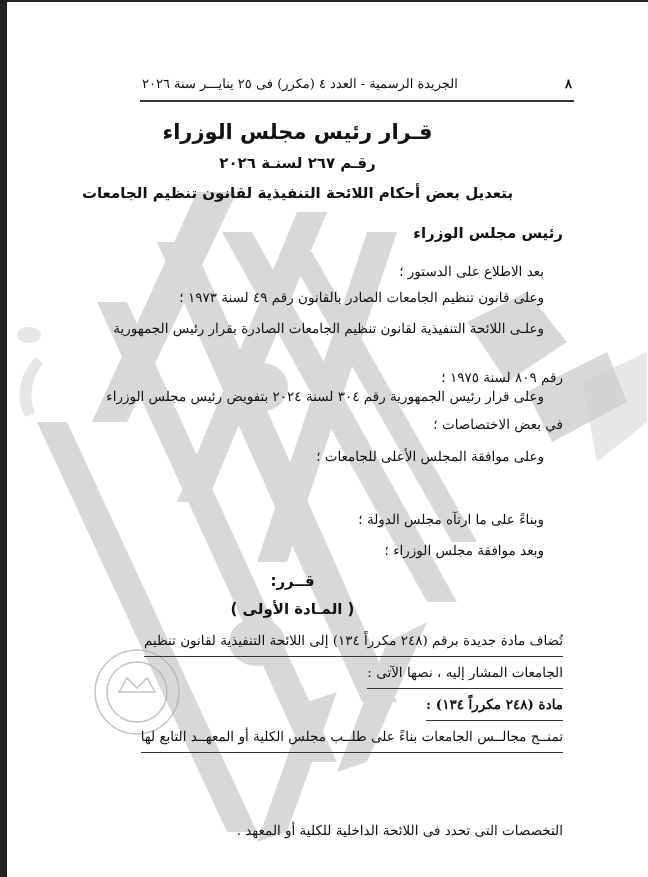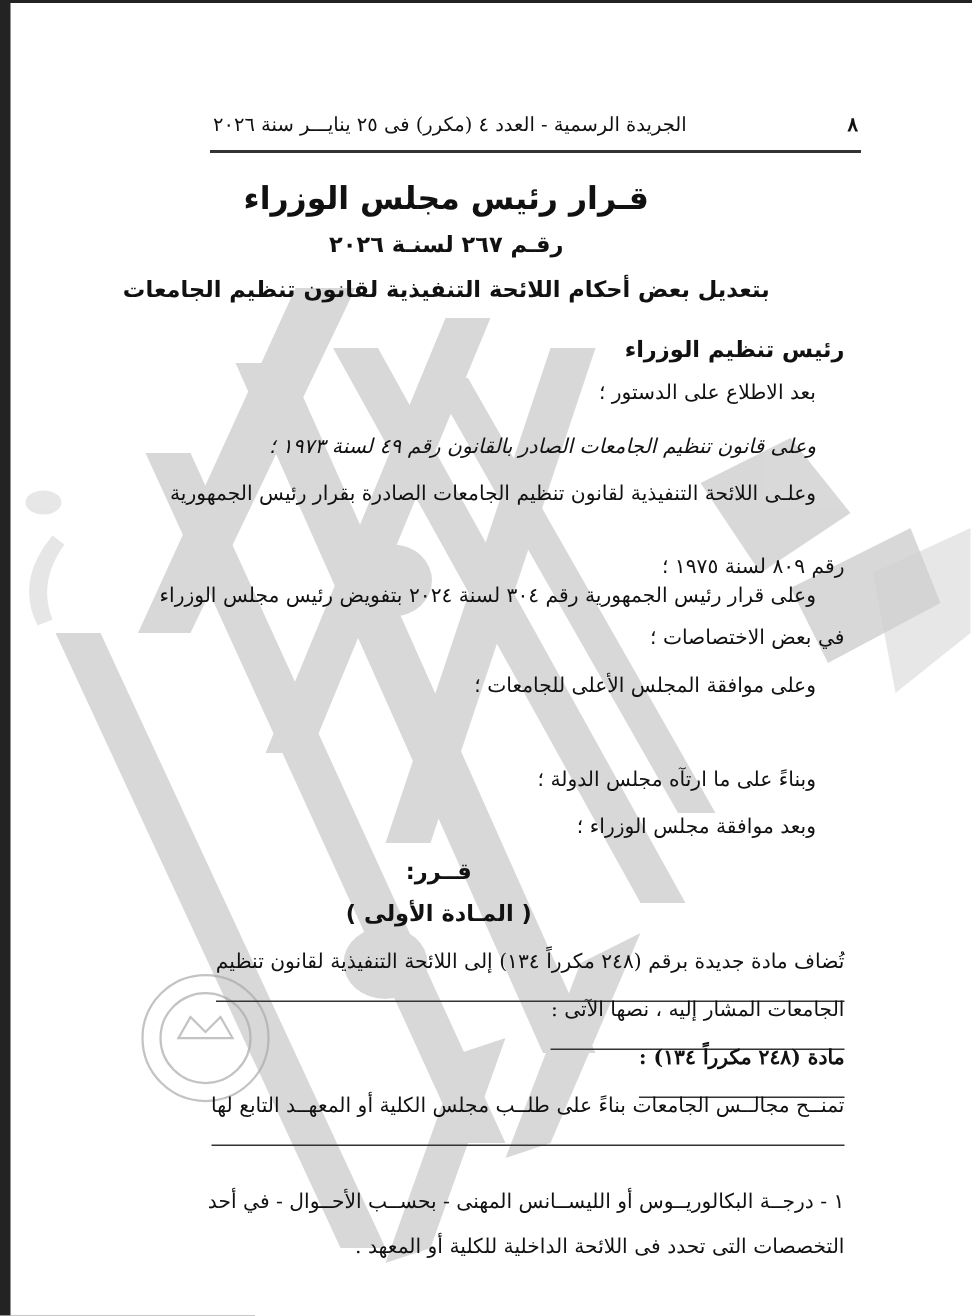--- a/index.html
+++ b/index.html
@@ -43,21 +43,21 @@
   }
   .line.ind2 { right: 104px; }
   .decreed {
     position: absolute; left: 0; right: 0; top: 570px; text-align: center;
     font-size: 15px; font-weight: bold; transform: translateX(-35px);
   }
   .article {
     position: absolute; left: 0; right: 0; top: 598px; text-align: center;
     font-size: 15px; font-weight: bold; transform: translateX(-35px);
   }
-  .u { border-bottom: 1.5px solid #333; padding-bottom: 18px; }
+  .u { border-bottom: 1.5px solid #333; padding-bottom: 8px; }
 </style>
 </head>
 <body>
 
 <div class="page">
 
   <svg class="wm" width="641" height="875" viewBox="0 0 641 875">
     <g fill="#b9b9b9" opacity="0.55">
       <polygon points="30,420 60,420 250,830 220,830"></polygon>
       <polygon points="90,300 120,300 330,760 300,760"></polygon>
@@ -89,35 +89,34 @@
   <div class="content">
     <div class="header">
       <span style="font-weight:bold;">٨</span>
       <span>الجريدة الرسمية - العدد ٤ (مكرر) فى ٢٥ ينايـــر سنة ٢٠٢٦</span>
     </div>
     <div class="header-rule"></div>
 
     <div class="title">قـرار رئيس مجلس الوزراء</div>
     <div class="number">رقـم ٢٦٧ لسنـة ٢٠٢٦</div>
     <div class="subject">بتعديل بعض أحكام اللائحة التنفيذية لقانون تنظيم الجامعات</div>
-    <div class="issuer">رئيس تنظيم الوزراء</div>
+    <div class="issuer">رئيس مجلس الوزراء</div>
 
-    <div class="line ind2" style="top:251px;">بعد الاطلاع على الدستور ؛</div>
-    <div class="line ind2" style="top:287px;font-style:italic;">وعلى قانون تنظيم الجامعات الصادر بالقانون رقم ٤٩ لسنة ١٩٧٣ ؛</div>
+    <div class="line ind2" style="top:261px;">بعد الاطلاع على الدستور ؛</div>
+    <div class="line ind2" style="top:287px;">وعلى قانون تنظيم الجامعات الصادر بالقانون رقم ٤٩ لسنة ١٩٧٣ ؛</div>
     <div class="line ind2" style="top:318px;margin-left:21px;">وعلـى اللائحة التنفيذية لقانون تنظيم الجامعات الصادرة بقرار رئيس الجمهورية</div>
     <div class="line" style="top:339px;margin-top:28px;">رقم ٨٠٩ لسنة ١٩٧٥ ؛</div>
     <div class="line ind2" style="top:386px;margin-left:38px;">وعلى قرار رئيس الجمهورية رقم ٣٠٤ لسنة ٢٠٢٤ بتفويض رئيس مجلس الوزراء</div>
     <div class="line" style="top:414px;text-align:center;">في بعض الاختصاصات ؛</div>
     <div class="line ind2" style="top:446px;">وعلى موافقة المجلس الأعلى للجامعات ؛</div>
     <div class="line ind2" style="top:509px;">وبناءً على ما ارتآه مجلس الدولة ؛</div>
     <div class="line ind2" style="top:540px;text-align:center;">وبعد موافقة مجلس الوزراء ؛</div>
 
     <div class="decreed">قــرر:</div>
     <div class="article">( المـادة الأولى )</div>
 
     <div class="line" style="top:630px;"><span class="u">تُضاف مادة جديدة برقم (٢٤٨ مكرراً ١٣٤) إلى اللائحة التنفيذية لقانون تنظيم</span></div>
     <div class="line" style="top:662px;"><span class="u">الجامعات المشار إليه ، نصها الآتى :</span></div>
     <div class="line" style="top:694px;font-weight:bold;"><span class="u">مادة (٢٤٨ مكرراً ١٣٤) :</span></div>
     <div class="line" style="top:726px;"><span class="u">تمنــح مجالــس الجامعات بناءً على طلــب مجلس الكلية أو المعهــد التابع لها</span></div>
-    <div class="line" style="top:790px;">١ - درجــة البكالوريــوس أو الليســانس المهنى - بحســب الأحــوال - في أحد</div>
     <div class="line" style="top:820px;">التخصصات التى تحدد فى اللائحة الداخلية للكلية أو المعهد .</div>
   </div>
 </div>
 
 </body></html>

